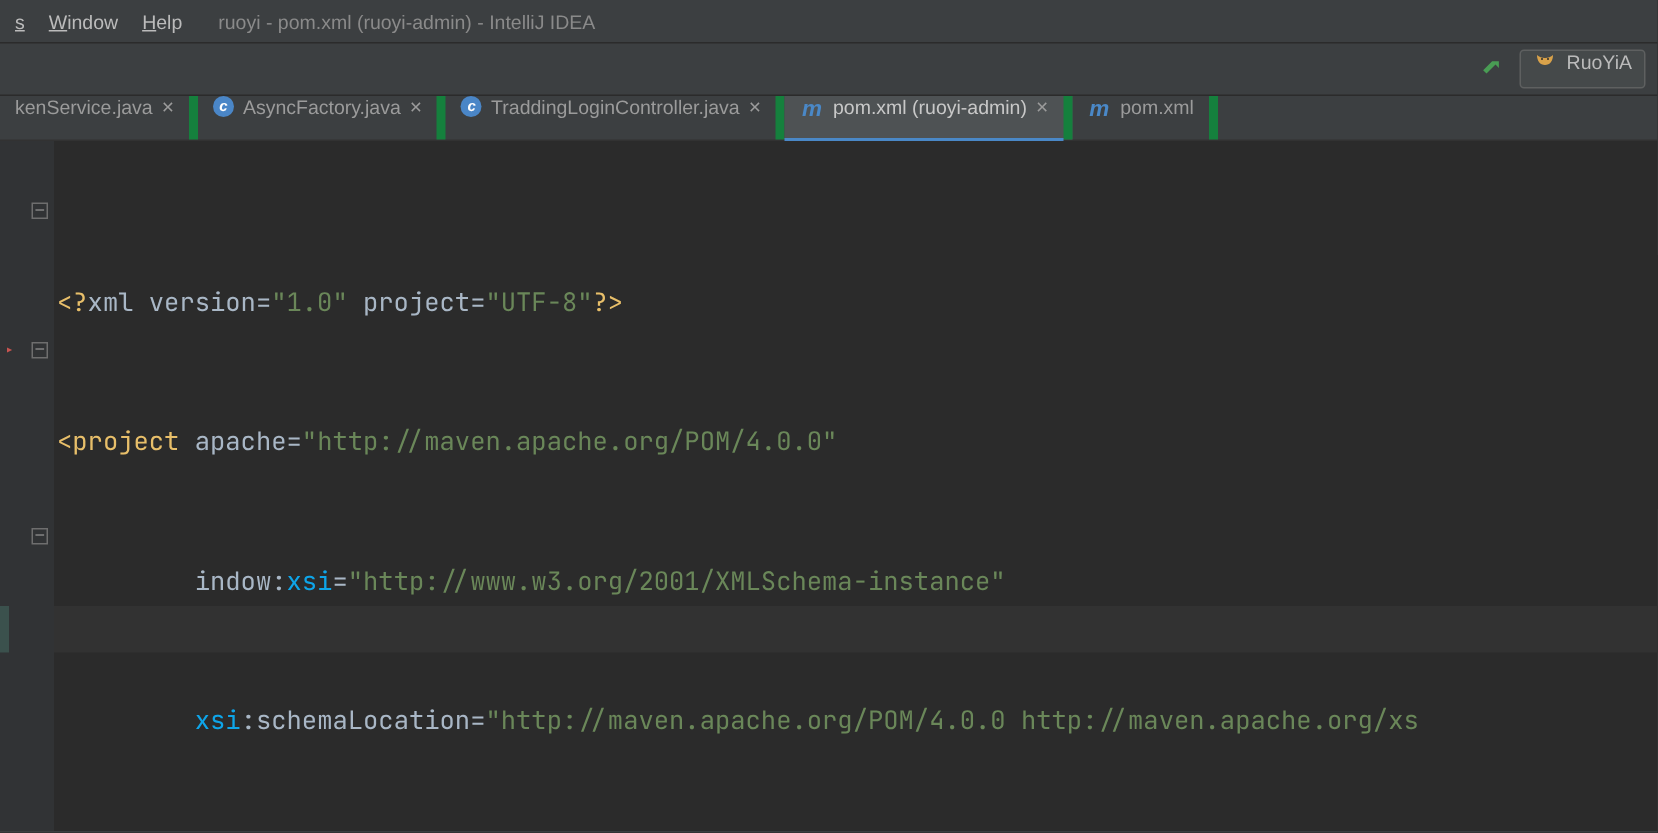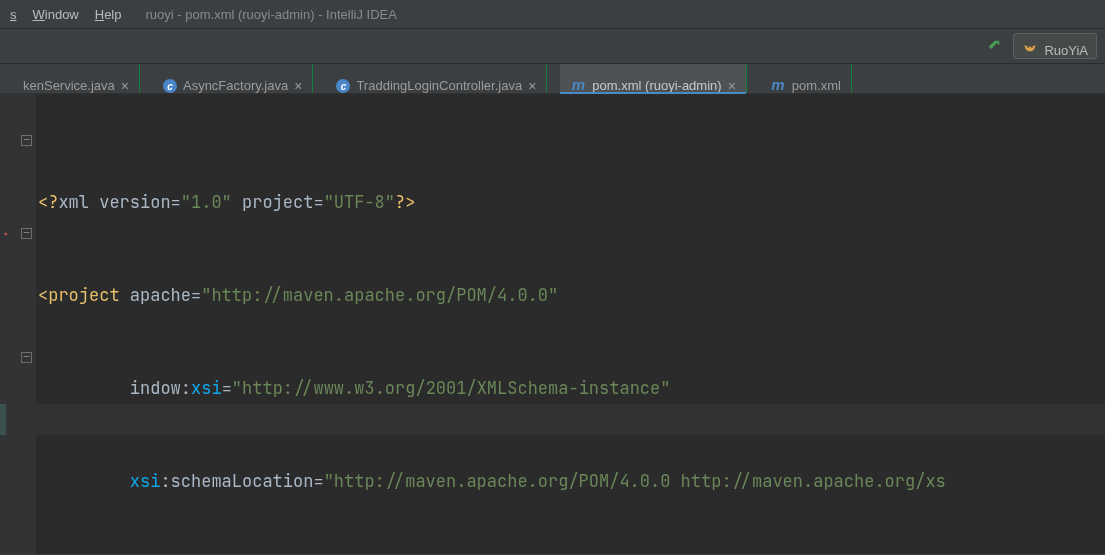--- a/index.html
+++ b/index.html
@@ -43,42 +43,41 @@
 .build-icon {
   width: 18px; height: 18px;
   color: #499c54;
 }
 .run-config {
   background: #45494a;
   border: 1px solid #5e6060;
   border-radius: 3px;
   height: 26px;
   display: flex;
-  align-items: flex-end;
+  align-items: flex-start;
   padding: 0 8px;
   gap: 6px;
   color: #bbbbbb;
 }
 .tomcat-icon { width:16px;height:16px;color:#d9a24a;}
 .tabs {
   height: 30px;
   display: flex;
   align-items: stretch;
   background: #3c3f41;
   border-bottom: 1px solid #323232;
 }
 .tab {
   display: flex;
-  align-items: flex-end;
+  align-items: flex-start;
   padding: 0 10px;
   gap: 6px;
   color: #9b9b9b;
-  border-right: 1px solid #15803d;
+  border-right: 6px solid #15803d;
   position: relative;
-  margin-left: 13px;
 }
 .tab.active {
   background: #4e5254;
   color: #c8c8c8;
 }
 .tab.active::after {
   content:"";
   position:absolute;
   left:0;right:0;bottom:-1px;height:2px;
   background:#4a88c7;

